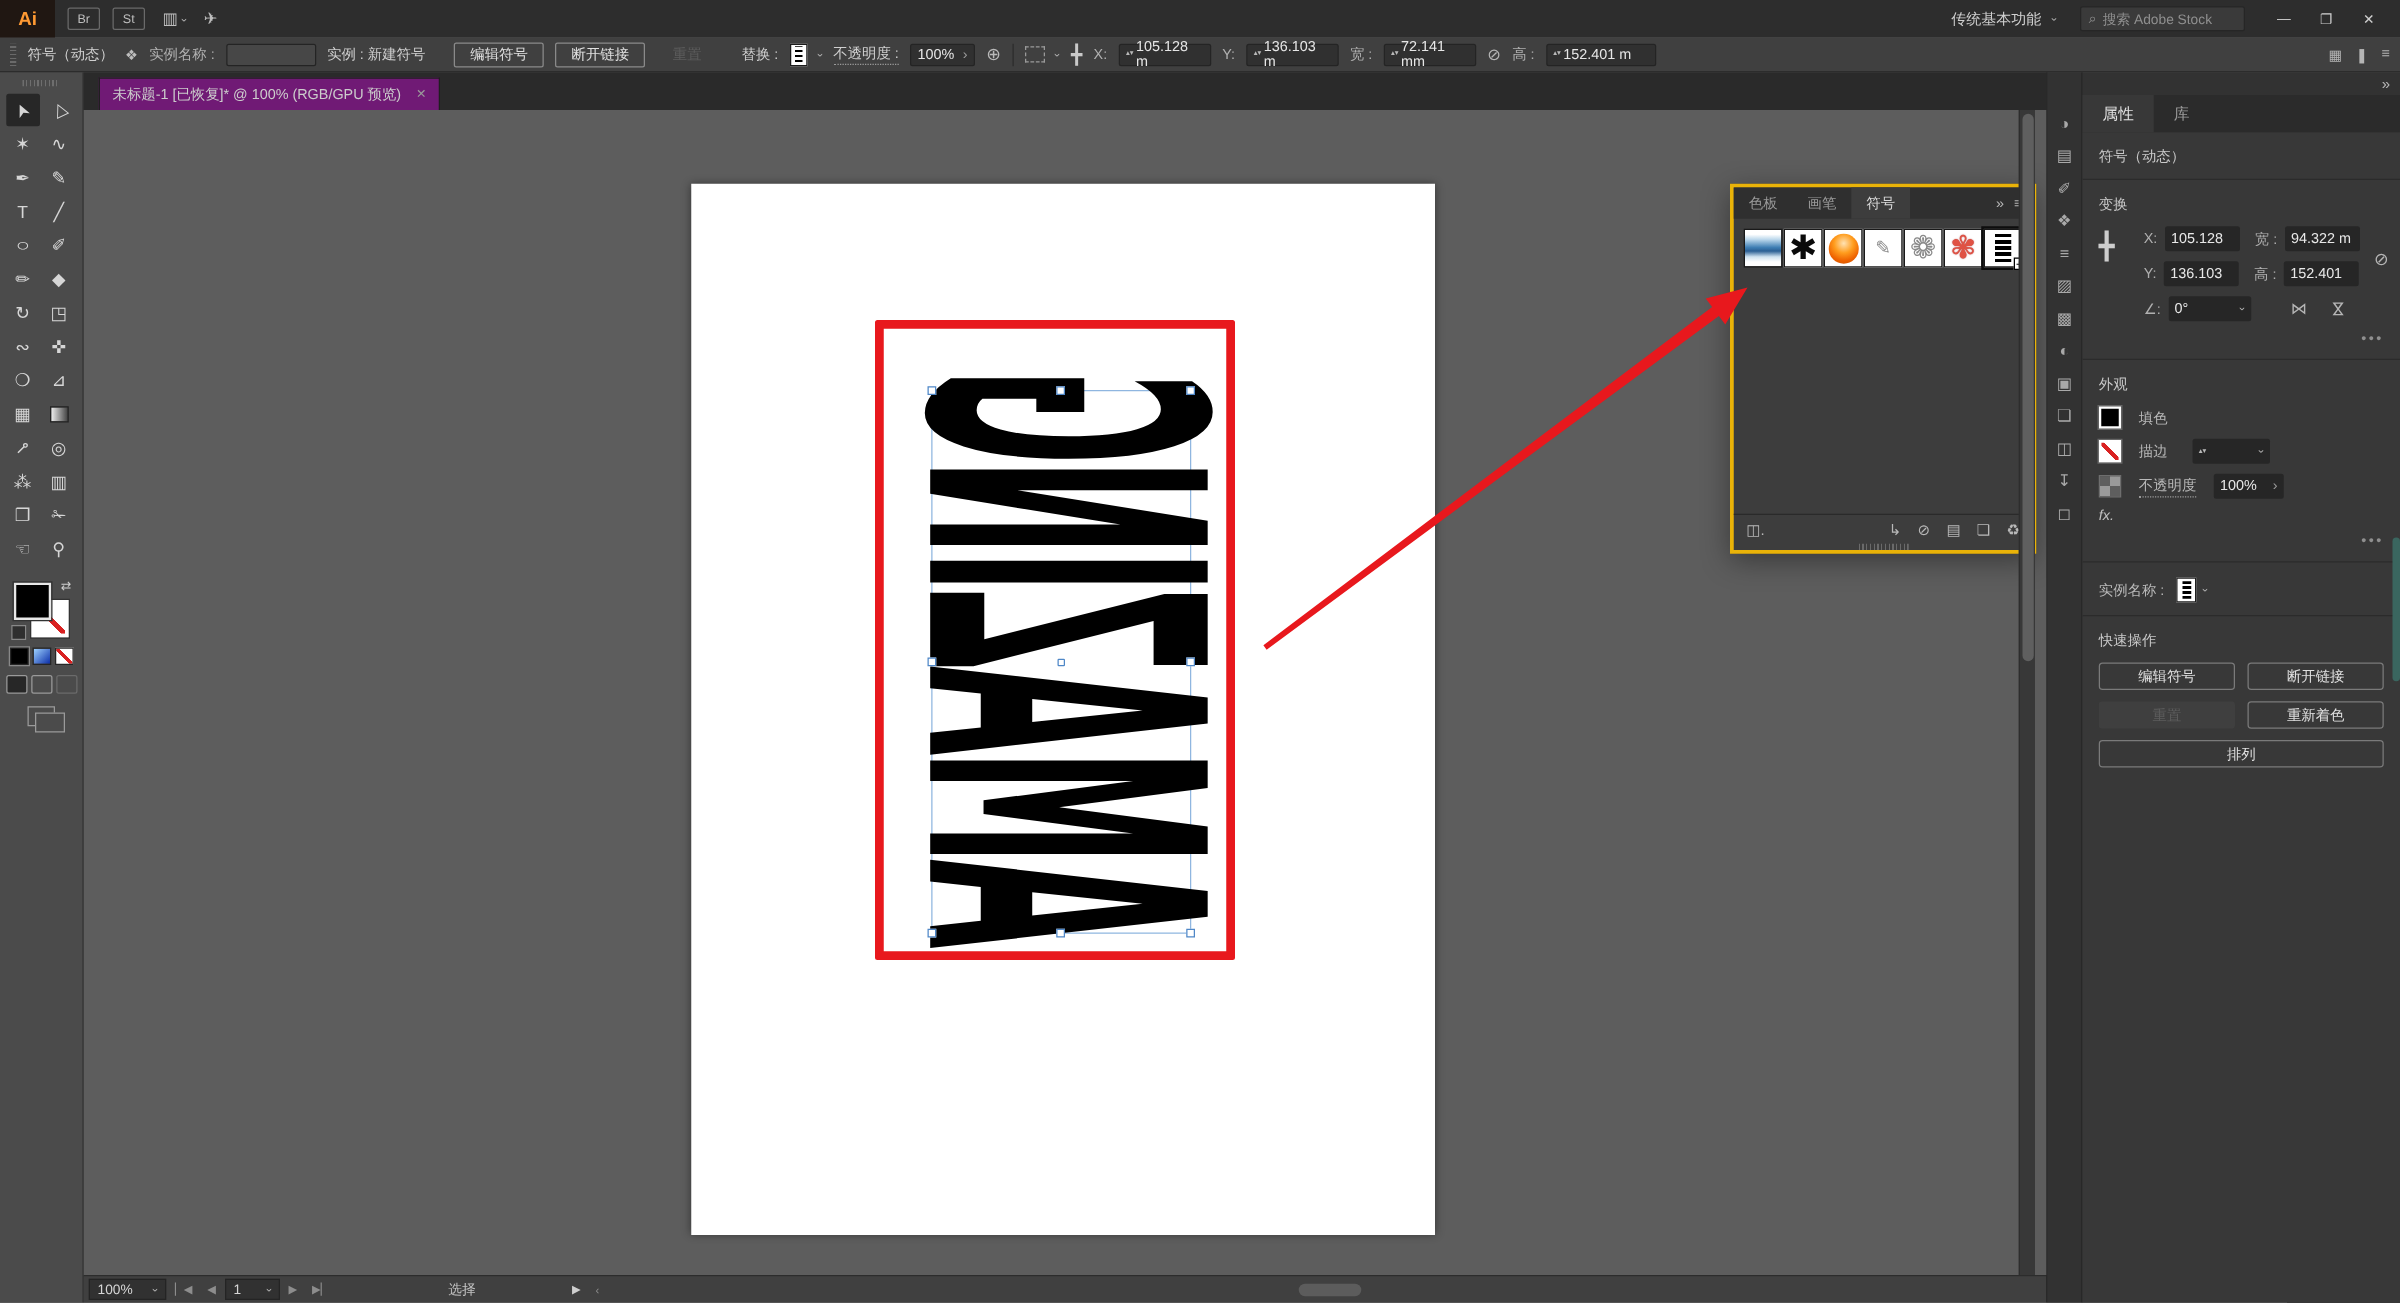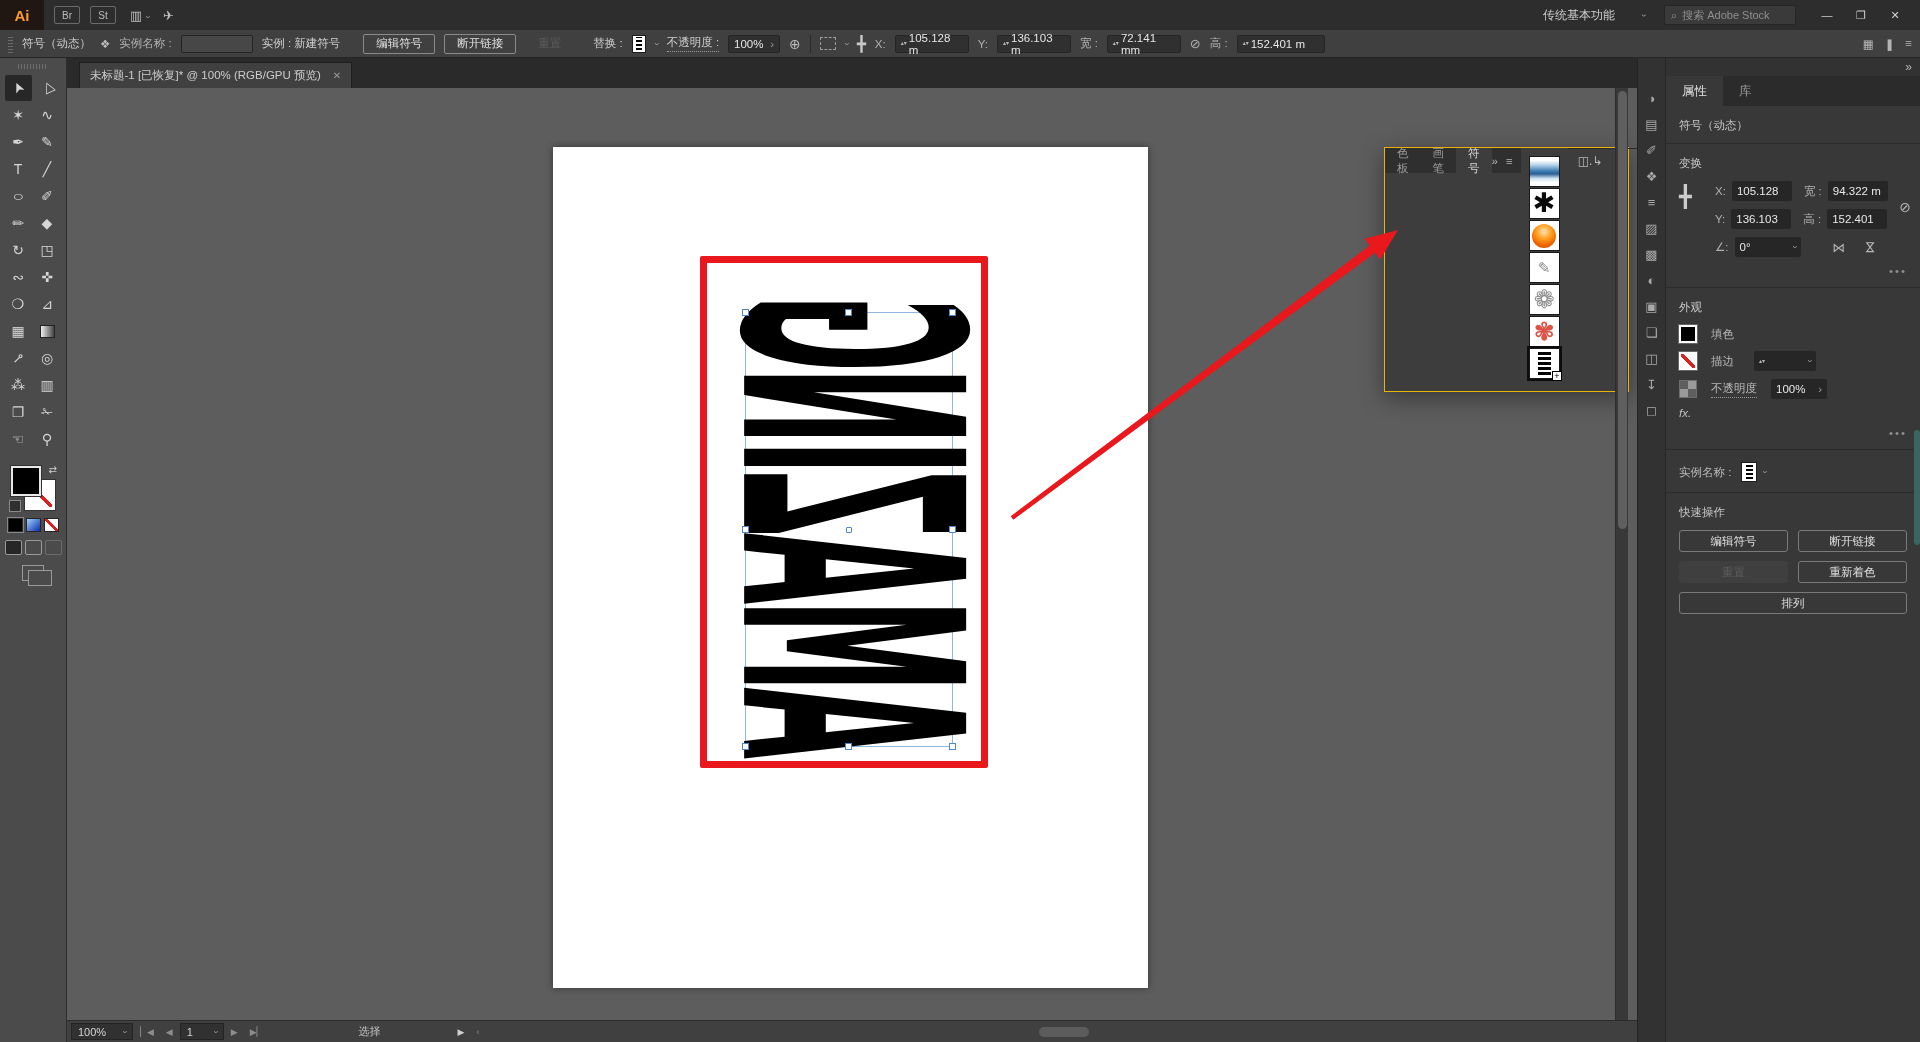--- a/index.html
+++ b/index.html
@@ -5,21 +5,21 @@
   *{margin:0;padding:0;box-sizing:border-box}
   html,body{width:1920px;height:1042px;overflow:hidden}
   body{font-family:"Liberation Sans","DejaVu Sans",sans-serif;font-size:12px;color:#d4d4d4;background:#5d5d5d}
   .bar{display:flex;align-items:center}
   
   #menubar{height:30px;background:#2d2d2d;padding:0 8px 0 0}
   #ailogo{width:44px;height:30px;display:flex;align-items:center;justify-content:center;background:#201712;color:#ff9a33;font-weight:bold;font-size:15px}
   .menu-item{padding:0 13px;color:#d8d8d8;font-size:12.5px;cursor:default}
   .mb-badge{width:26px;height:18px;border:1px solid #6a6a6a;border-radius:2px;display:flex;align-items:center;justify-content:center;font-size:10px;color:#bdbdbd;margin-left:10px}
   .mb-ic{color:#bdbdbd;margin-left:14px;font-size:13px}
-  #workspace{margin-left:auto;color:#d0d0d0;display:flex;gap:24px}
+  #workspace{margin-left:auto;color:#d0d0d0;display:flex;gap:6px}
   #searchbox{margin-left:22px;width:132px;height:20px;background:#3a3a3a;border:1px solid #262626;border-radius:2px;display:flex;align-items:center;padding:0 6px;color:#8f8f8f;gap:5px;font-size:11px}
   .winbtn{width:34px;height:30px;display:flex;align-items:center;justify-content:center;color:#cfcfcf;font-size:11px}
   .chev{display:inline-block;transform:rotate(90deg);font-size:9px;color:#b5b5b5}
   
   #controlbar{height:28px;background:#404040;border-bottom:1px solid #262626;padding:0 8px;gap:9px;font-size:11.5px;color:#cfcfcf}
   .grip-v{width:5px;height:18px;background:repeating-linear-gradient(0deg,#6a6a6a 0 1px,transparent 1px 3px)}
   .cb-btn{height:20px;padding:0 12px;border:1px solid #8a8a8a;border-radius:2px;display:flex;align-items:center;color:#e0e0e0}
   .cb-btn.dis{border-color:transparent;color:#5c5c5c}
   .inbox{height:18px;background:#303030;border:1px solid #242424;border-radius:2px;display:flex;align-items:center;padding:0 5px;color:#e6e6e6}
   .mini-az{background:#fff;border:1px solid #1c1c1c;position:relative}
@@ -48,34 +48,34 @@
   .cm1{background:#000;outline:1px solid #888}
   .cm2{background:linear-gradient(135deg,#9fd3ff,#0a2da8)}
   .cm3{background:#fff;background-image:linear-gradient(45deg,transparent 42%,#d92121 42% 58%,transparent 58%)}
   .dmode{width:17px;height:15px;border:1px solid #9a9a9a;border-radius:2px;position:relative}
   .dmode.on{background:#272727}
   .scrmode{width:22px;height:16px;border:1px solid #9a9a9a;margin:10px auto 0;position:relative}
   .scrmode::after{content:"";position:absolute;left:5px;top:4px;width:22px;height:14px;border:1px solid #9a9a9a;background:#4b4b4b}
   
   #docarea{flex:1;display:flex;flex-direction:column;min-width:0}
   #tabbar{height:30px;background:#2a2a2a;display:flex;align-items:flex-end}
-  #doctab{height:26px;margin-left:12px;background:#404040;border:1px solid #1f1f1f;border-bottom:none;display:flex;align-items:center;padding:0 10px;gap:12px;color:#cccccc;font-size:11.5px}
+  #doctab{height:26px;margin-left:12px;background:#701a75;border:1px solid #1f1f1f;border-bottom:none;display:flex;align-items:center;padding:0 10px;gap:12px;color:#cccccc;font-size:11.5px}
   #doctab .x{color:#9a9a9a;font-size:10px}
   #canvas{flex:1;position:relative;background:#5d5d5d;overflow:hidden}
   #artboard{position:absolute;left:486px;top:59px;width:595px;height:841px;background:#fff;box-shadow:0 0 7px rgba(0,0,0,.45)}
   #redrect{position:absolute;left:633px;top:168px;width:288px;height:512px;border:7px solid #e8181d;border-radius:2px}
   #selbox{position:absolute;left:678px;top:224px;width:208px;height:435px;border:1px solid #8fb6e0}
   #amazing{position:absolute;inset:0;display:flex;align-items:center;justify-content:center}
   #amazing span{font-family:"DejaVu Sans","Liberation Sans",sans-serif;font-weight:bold;font-size:210px;letter-spacing:-10px;color:#000;white-space:nowrap;transform:scaleX(-1) rotate(-90deg) scale(0.44,1.45)}
   .hdl{position:absolute;width:7px;height:7px;background:#fff;border:1px solid #4f87c7}
   #centerpt{position:absolute;left:50%;top:50%;width:6px;height:6px;margin:-3px;border:1px solid #4f87c7;background:#fff;border-radius:1px}
   #vscroll{position:absolute;right:9px;top:0;bottom:0;width:13px;background:#383838;border-left:1px solid #2d2d2d}
   #vscroll .thumb{position:absolute;left:2px;top:3px;width:9px;height:438px;background:#5f5f5f;border-radius:5px}
   
-  #sympanel{position:absolute;left:1317px;top:59px;width:245px;height:245px;background:#3d3d3d;border:1px solid #eab308;box-shadow:0 6px 22px rgba(0,0,0,.4);display:flex;flex-direction:row}
+  #sympanel{position:absolute;left:1317px;top:59px;width:245px;height:296px;background:#3d3d3d;border:3px solid #eab308;box-shadow:0 6px 22px rgba(0,0,0,.4);display:flex;flex-direction:column}
   #sp-tabs{height:25px;background:#2f2f2f;display:flex;align-items:stretch;font-size:11.5px}
   .sp-tab{padding:0 12px;display:flex;align-items:center;color:#9b9b9b}
   .sp-tab.active{background:#3d3d3d;color:#dadada}
   #sp-tabs .right{margin-left:auto;display:flex;align-items:center;gap:8px;padding-right:8px;color:#b5b5b5}
   #sp-body{flex:1;padding:8px;display:flex;flex-wrap:wrap;align-content:flex-start;gap:1px}
   .sym{width:31px;height:31px;background:#fff;border:1px solid #191919;display:flex;align-items:center;justify-content:center;position:relative;overflow:visible}
   .sym .sym-g{font-size:24px;line-height:1}
   .sym-badge{position:absolute;right:-3px;bottom:-3px;font-size:9px;line-height:8px;background:#fff;border:1px solid #000;padding:0 1px;color:#000}
   .sym-badge:empty{display:none}
   .k-banner{background:linear-gradient(180deg,#ffffff 12%,#bcd8ec 26%,#3f7fb4 48%,#2b5f94 58%,#cfe2f0 74%,#ffffff 88%)}

